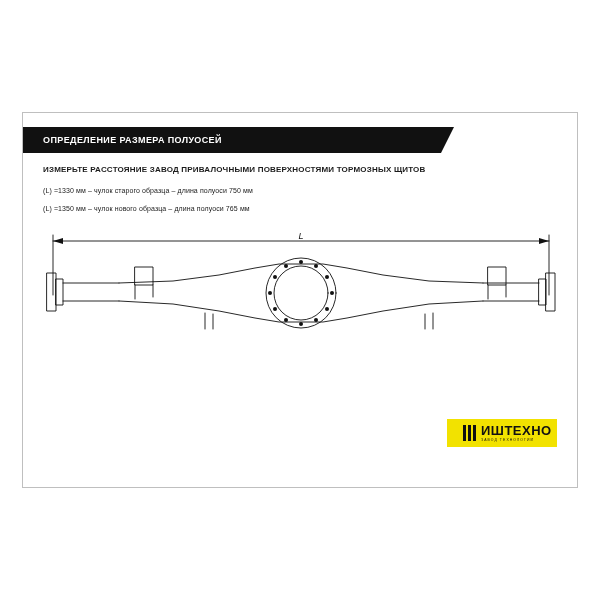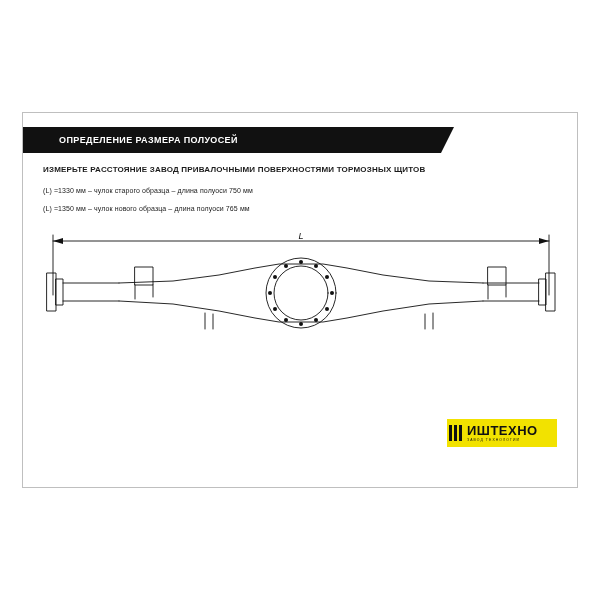--- a/index.html
+++ b/index.html
@@ -40,21 +40,21 @@
     background: #111111;
     display: flex;
     align-items: center;
     box-sizing: border-box;
   }
   .title-banner .title-text {
     color: #ffffff;
     font-size: 9px;
     font-weight: bold;
     letter-spacing: 0.4px;
-    padding-left: 36px;
+    padding-left: 20px;
     white-space: nowrap;
   }
   .banner-notch {
     position: absolute;
     left: 418px;
     top: 14px;
     width: 13px;
     height: 26px;
     background: #111111;
     clip-path: polygon(0 0, 100% 0, 0 100%);
@@ -104,21 +104,21 @@
   .logo {
     position: absolute;
     right: 20px;
     bottom: 40px;
     width: 110px;
     height: 28px;
     background: #f2e200;
     display: flex;
     align-items: center;
     box-sizing: border-box;
-    padding-left: 2px;
+    padding-left: 16px;
   }
   .logo-bars {
     display: flex;
     gap: 2px;
     margin-right: 5px;
   }
   .logo-bars i {
     display: block;
     width: 3px;
     height: 16px;

